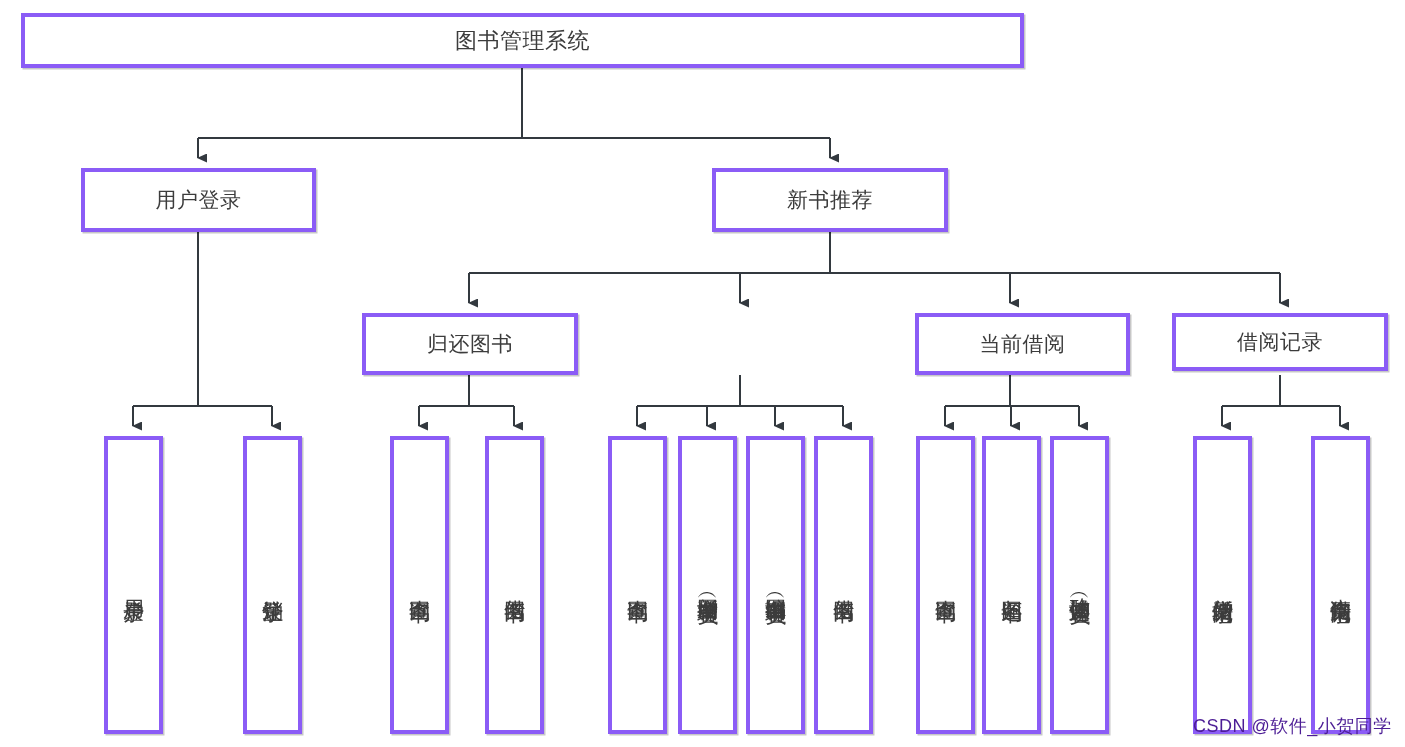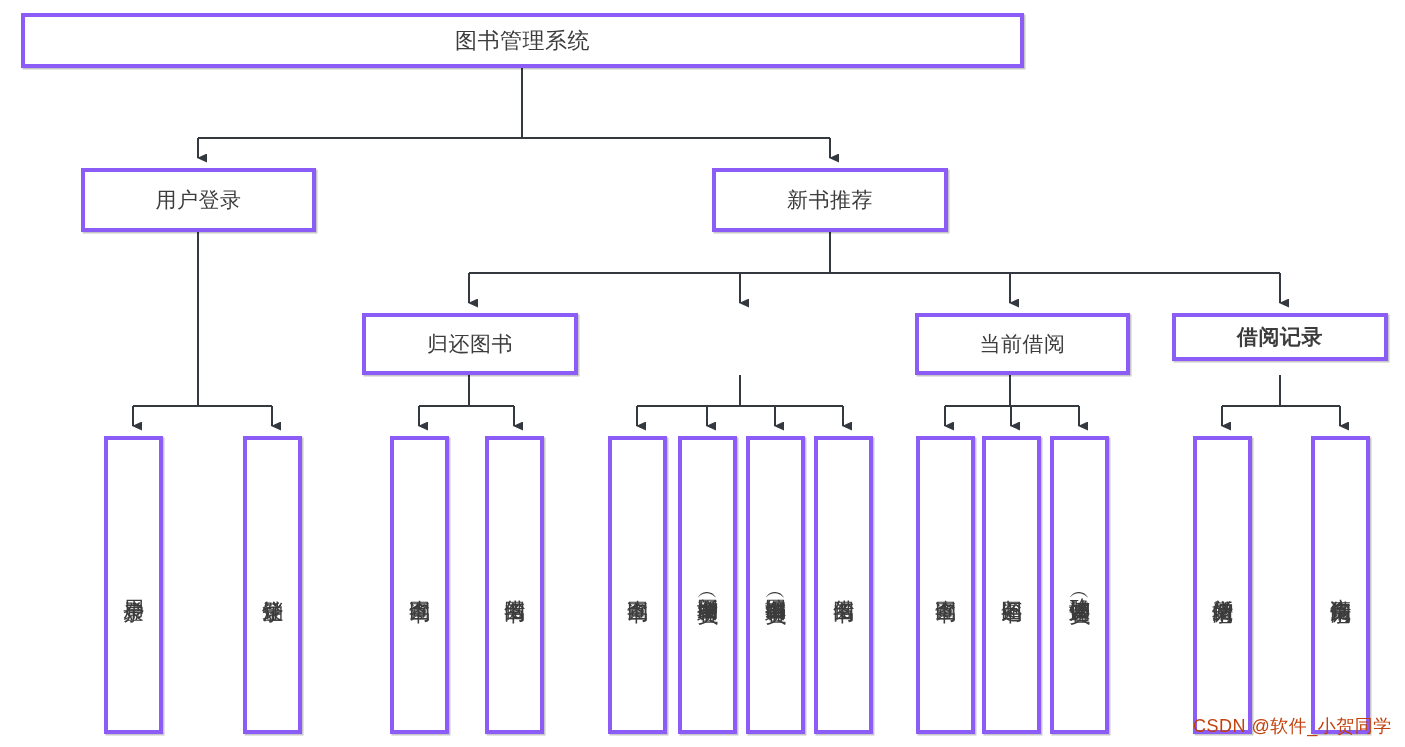--- a/index.html
+++ b/index.html
@@ -65,21 +65,21 @@
     line-height: 1.06;
     letter-spacing: 1px;
     max-height: 100%;
     white-space: nowrap;
   }
   .watermark {
     position: absolute;
     left: 1193px;
     top: 714px;
     font-size: 18px;
-    color: #c2410c;
+    color: #4c1d95;
     white-space: nowrap;
     letter-spacing: 0.5px;
     font-family: "Liberation Sans", "DejaVu Sans", sans-serif;
   }
 </style>
 </head>
 <body>
 
 <div id="diagram-root">
 
@@ -143,21 +143,21 @@
   <div class="node horiz" style="left:712px; top:168px; width:236px; height:64px;">
     <span class="node-label">新书推荐</span>
   </div>
 
   <div class="node horiz" style="left:362px; top:313px; width:216px; height:62px;">
     <span class="node-label">归还图书</span>
   </div>
   <div class="node horiz" style="left:903px; top:313px; width:215px; height:62px;margin-left:12px;">
     <span class="node-label">当前借阅</span>
   </div>
-  <div class="node horiz" style="left:1172px; top:313px; width:216px; height:48px;font-weight:bold;">
+  <div class="node horiz" style="left:1172px; top:313px; width:216px; height:58px;">
     <span class="node-label">借阅记录</span>
   </div>
 
   <div class="node vert" style="left:104px; top:436px; width:59px; height:298px;">
     <span class="node-label">用户登录</span>
   </div>
   <div class="node vert" style="left:243px; top:436px; width:59px; height:298px;">
     <span class="node-label">注销登录</span>
   </div>
 

